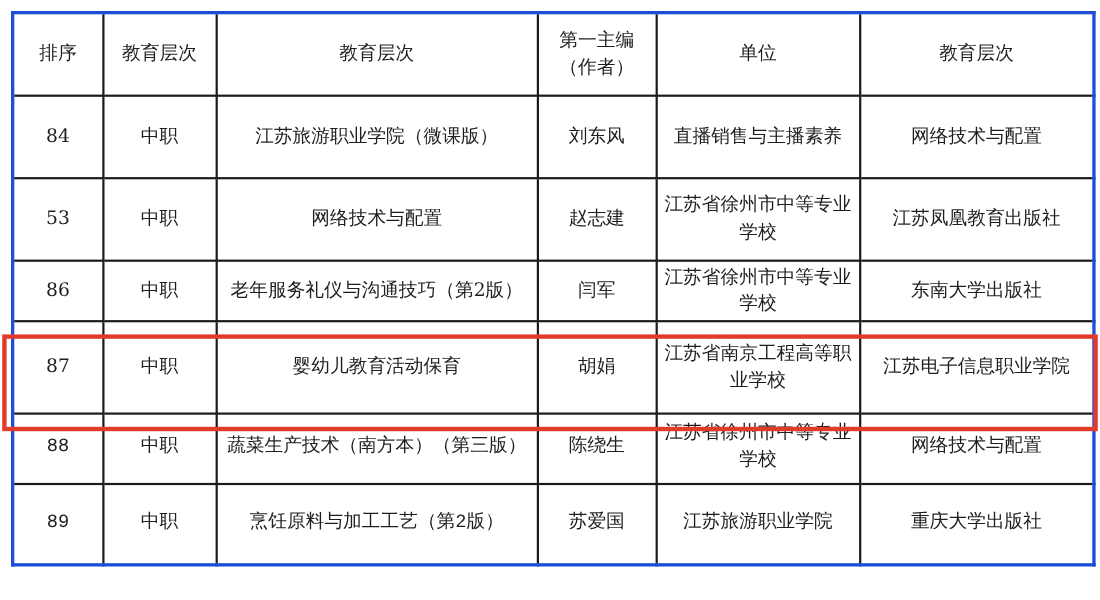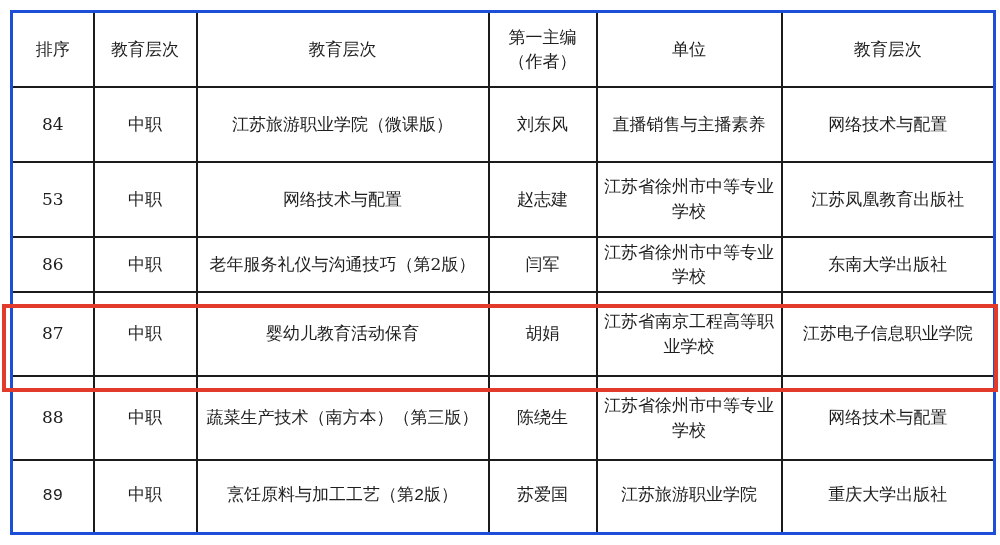--- a/index.html
+++ b/index.html
@@ -33,21 +33,21 @@
     line-height: 1.45;
     padding: 2px 5px;
     overflow: hidden;
   }
   
   tr.row-header { height: 75px; }
   tr.row-0 { height: 75px; }
   tr.row-1 { height: 75px; }
   tr.row-2 { height: 52px; }
   tr.row-3 { height: 84px; }
-  tr.row-4 { height: 84px; }
+  tr.row-4 { height: 64px; font-family: Liberation Mono, monospace; }
   tr.row-5 { height: 74px; font-family: Liberation Mono, monospace; }
 
   .highlight-box {
     position: absolute;
     left: 2px; top: 304px;
     width: 996px; height: 88px;
     border: 4px solid #e23b2c;
     pointer-events: none;
     background: transparent;
   }

